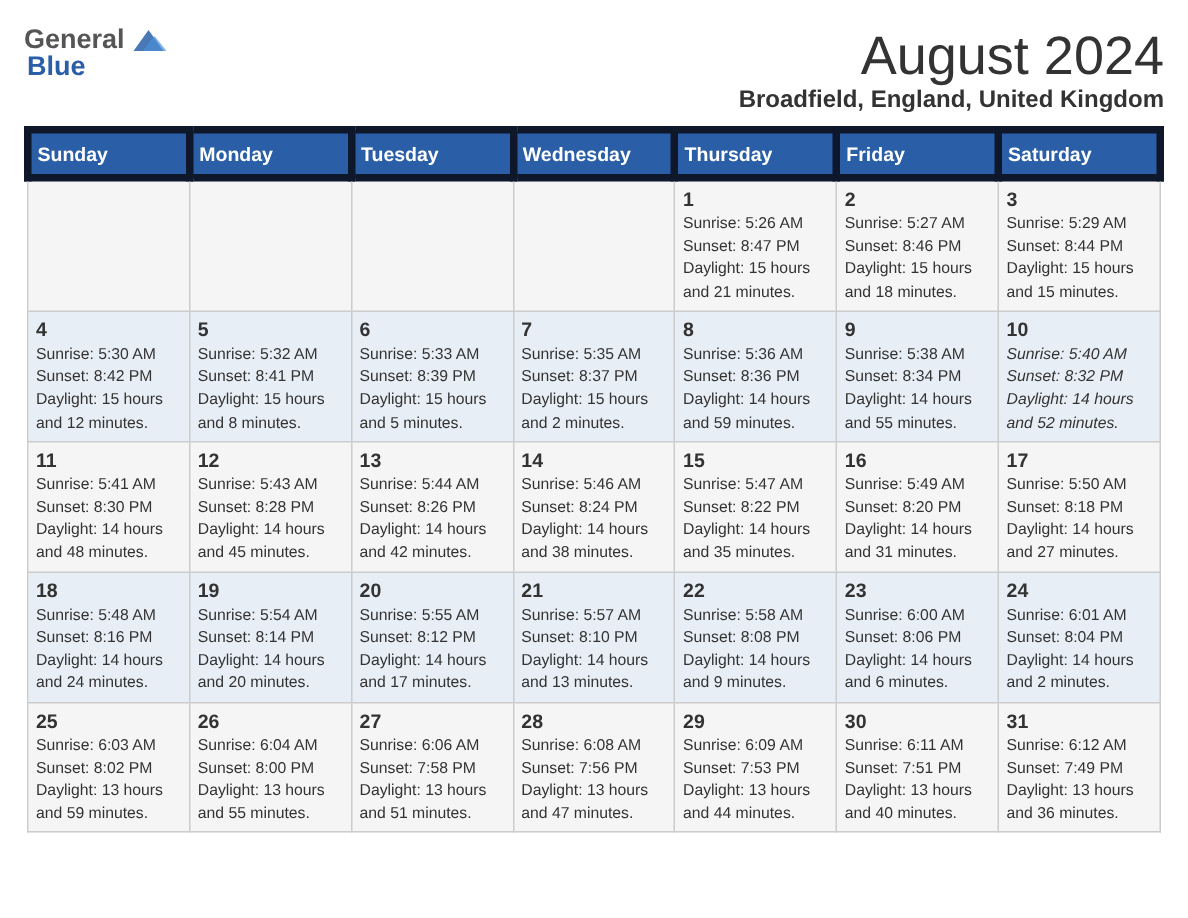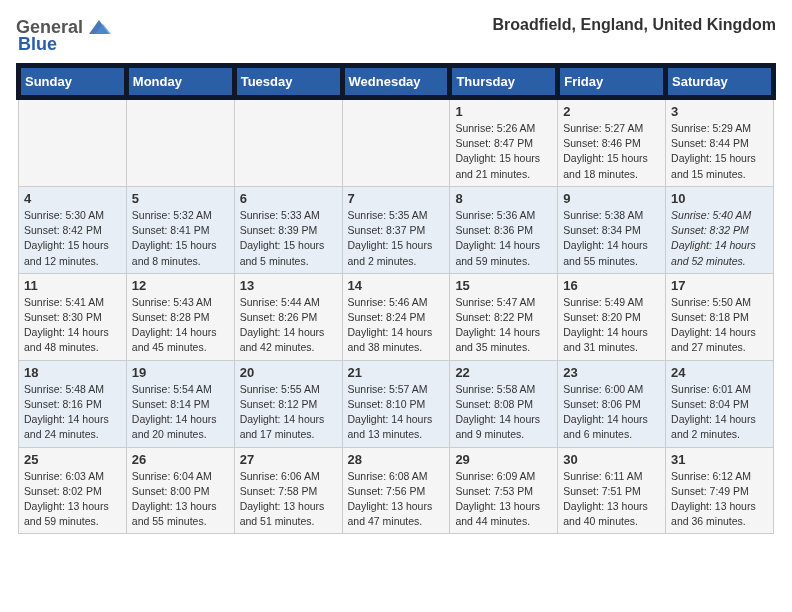--- a/index.html
+++ b/index.html
@@ -16,21 +16,21 @@
       align-items: flex-start;
       margin-bottom: 8px;
     }
     .logo {
       display: flex;
       flex-direction: column;
       align-items: flex-start;
     }
     .logo-text {
       display: flex;
-      align-items: center;
+      align-items: flex-start;
       font-size: 18px;
       font-weight: bold;
       color: #333;
     }
     .logo-general { color: #555; }
     .logo-blue { color: #2a5fa8; }
     .logo-icon {
       width: 28px;
       height: 22px;
       margin-left: 2px;
@@ -98,20 +98,21 @@
     <div class="logo-text">
       <span class="logo-general">General</span>
       <svg class="logo-icon" viewBox="0 0 28 22" fill="none">
         <polygon points="4,18 14,4 24,18" fill="#2a5fa8" opacity="0.85"></polygon>
         <polygon points="10,18 18,8 26,18" fill="#4a90d9" opacity="0.7"></polygon>
       </svg>
     </div>
     <span class="logo-blue" style="font-size:18px;font-weight:bold;color:#2a5fa8;margin-top:-4px;margin-left:2px;">Blue</span>
   </div>
   <div class="title-area">
+    <div class="month-year">August 2024</div>
     <div class="location">Broadfield, England, United Kingdom</div>
   </div>
 </div>
 
 <table>
   <thead>
     <tr>
       <th>Sunday</th>
       <th>Monday</th>
       <th>Tuesday</th>

